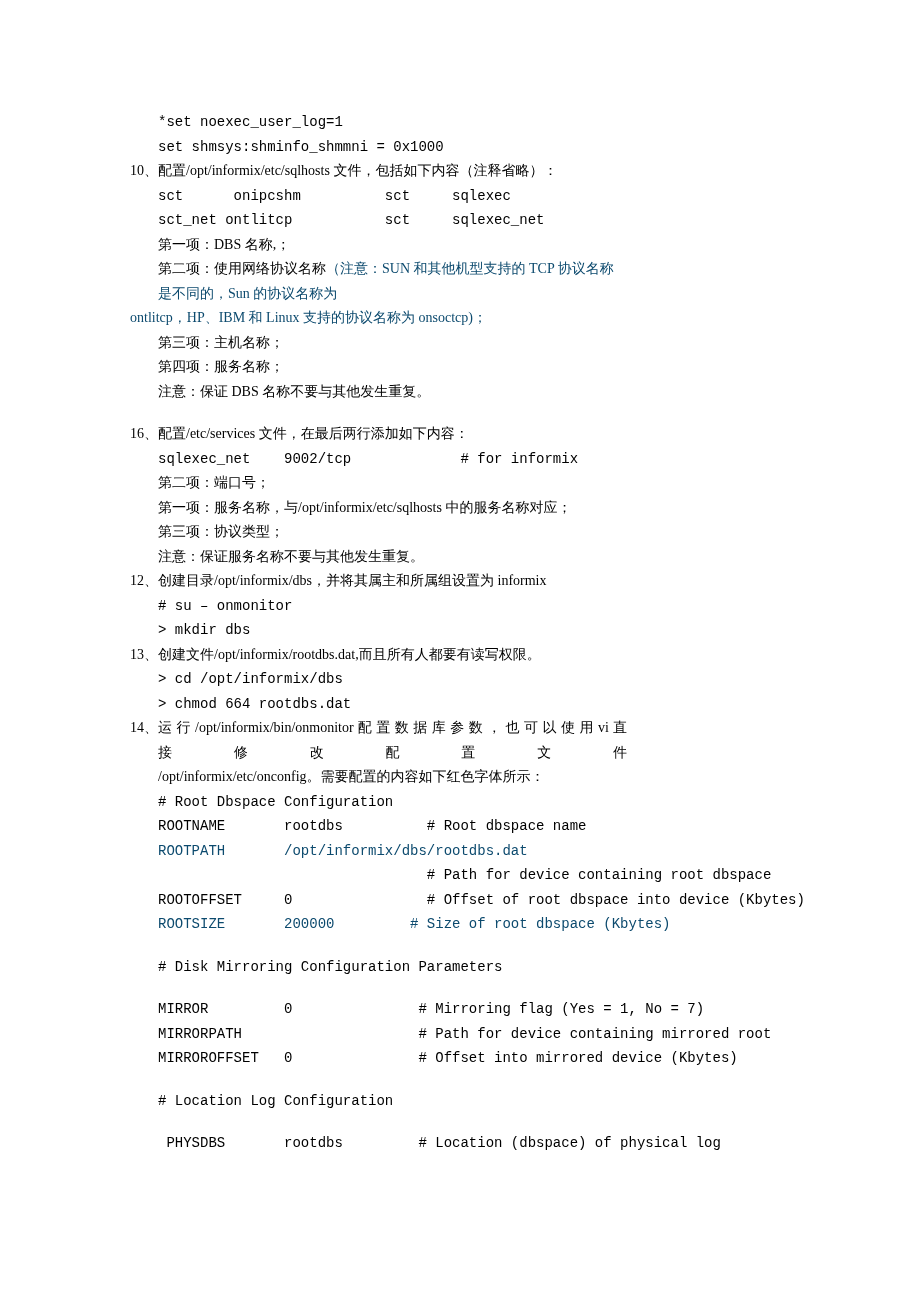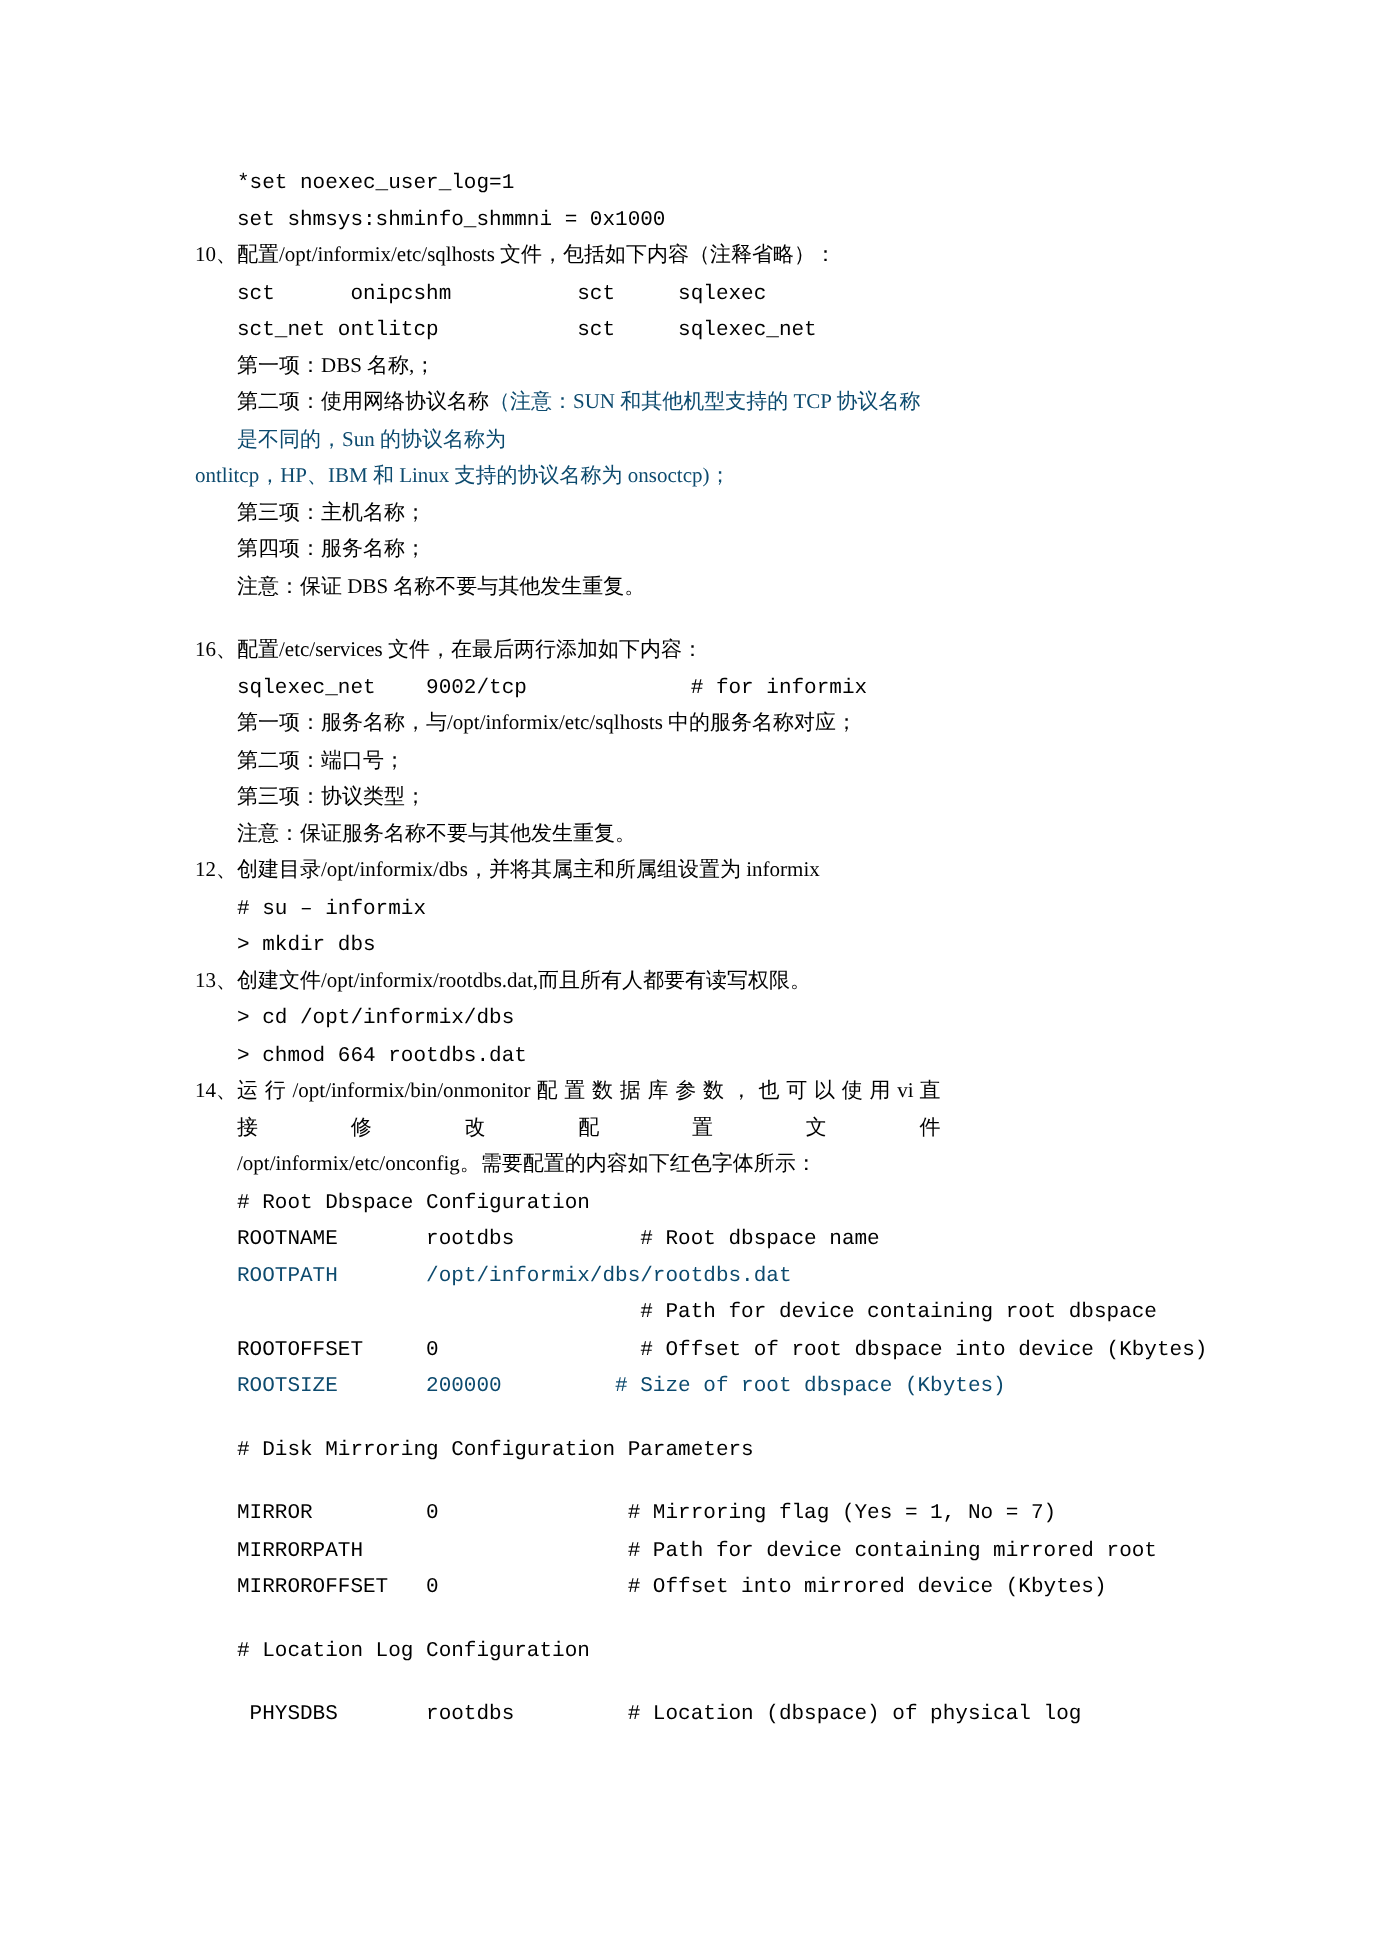--- a/index.html
+++ b/index.html
@@ -48,30 +48,30 @@
   <div class="indent1">第四项：服务名称；</div>
   <div class="indent1">注意：保证 DBS 名称不要与其他发生重复。</div>
 
   <div style="height:18px"></div>
 
   <div class="num-item">
     <span class="num">16、</span>
     <span class="body">配置/etc/services 文件，在最后两行添加如下内容：</span>
   </div>
   <div class="indent1 mono row">sqlexec_net    9002/tcp             # for informix</div>
+  <div class="indent1">第二项：端口号；</div>
   <div class="indent1">第一项：服务名称，与/opt/informix/etc/sqlhosts 中的服务名称对应；</div>
-  <div class="indent1">第二项：端口号；</div>
   <div class="indent1">第三项：协议类型；</div>
   <div class="indent1">注意：保证服务名称不要与其他发生重复。</div>
 
   <div class="num-item">
     <span class="num">12、</span>
     <span class="body">创建目录/opt/informix/dbs，并将其属主和所属组设置为 informix</span>
   </div>
-  <div class="indent1 mono row"># su – informix</div>
+  <div class="indent1 mono row"># su – onmonitor</div>
   <div class="indent1 mono row">&gt; mkdir dbs</div>
 
   <div class="num-item">
     <span class="num">13、</span>
     <span class="body">创建文件/opt/informix/rootdbs.dat,而且所有人都要有读写权限。</span>
   </div>
   <div class="indent1 mono row">&gt; cd /opt/informix/dbs</div>
   <div class="indent1 mono row">&gt; chmod 664 rootdbs.dat</div>
 
   <div class="num-item">

